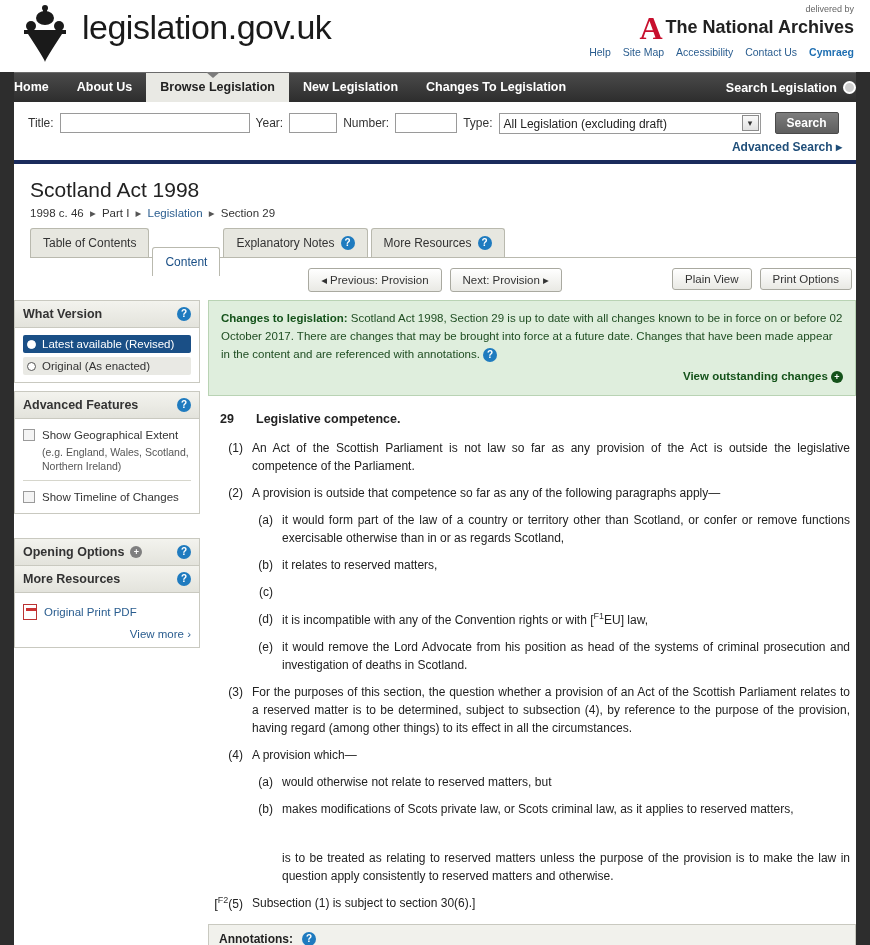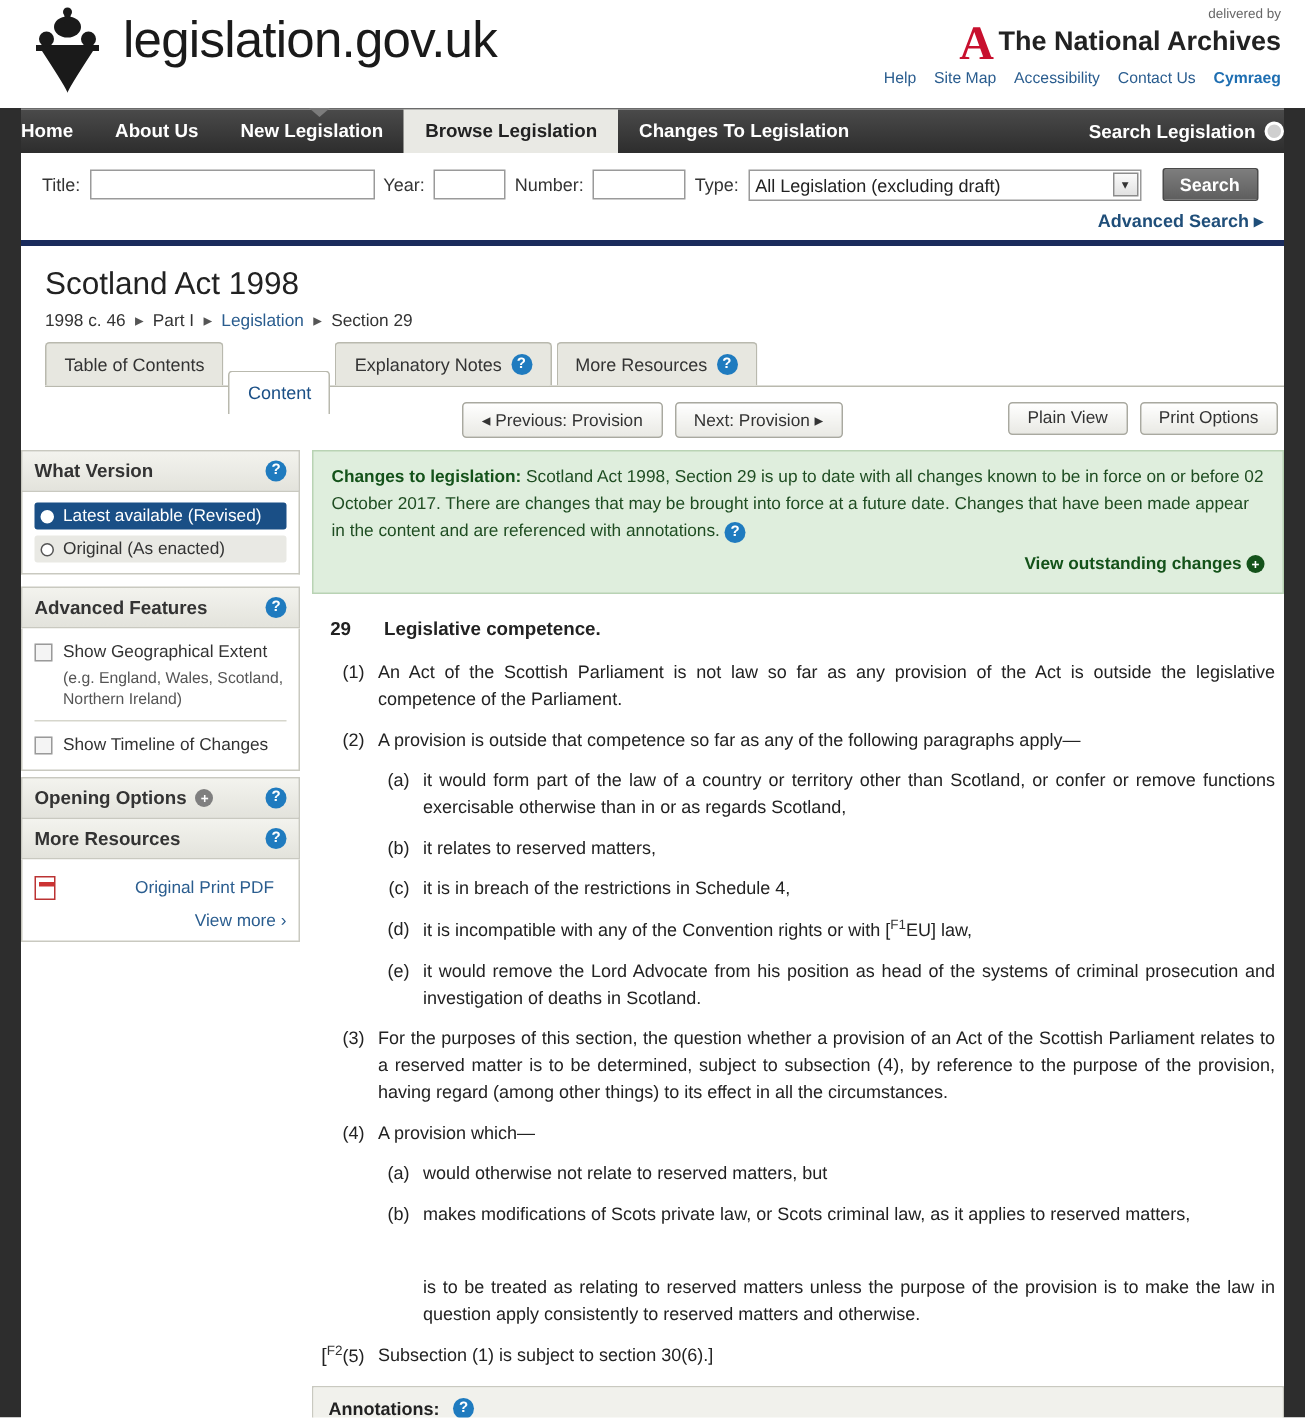--- a/index.html
+++ b/index.html
@@ -137,21 +137,21 @@
   .radio-row.unsel { background:#e9e9e4; color:#333; border-radius:2px; margin-top:4px; }
   .radiodot { width:9px;height:9px;border-radius:50%;border:1px solid #555; background:#fff; flex:0 0 9px;}
   .radio-row.sel .radiodot { background:#fff; border-color:#fff; }
   .chk { width:12px;height:12px;border:1px solid #9a9a9a;background:#f4f4f4; flex:0 0 12px; }
   .chkline { display:flex; gap:7px; align-items:flex-start; font-size:11.5px; color:#333; padding: 3px 0;}
   .chknote { font-size:10.5px; color:#555; margin: 1px 0 0 19px; line-height:1.35; }
   .sbdivider { border-top:1px solid #d6d6cc; margin: 7px 0; }
   .pdfline { display:flex; align-items:center; gap:7px; font-size:11.5px; padding: 4px 0 2px 0; }
   .pdficon { width:14px;height:16px;background:#fff;border:1px solid #b33; position:relative; flex:0 0 14px;}
   .pdficon:after{content:"";position:absolute;left:2px;top:3px;width:10px;height:3px;background:#c33;}
-  .pdfline a { color:#2a5d8f; text-decoration:none;margin-left:46px; }
+  .pdfline a { color:#2a5d8f; text-decoration:none; }
   .viewmore { text-align:right; font-size:11.5px; color:#2a5d8f; padding-top:6px; }
   .plusdot {
     width:12px;height:12px;border-radius:50%;background:#7f7f7f;color:#fff;
     font-size:9px;line-height:12px;text-align:center;display:inline-block;
   }
 
   
   .changes {
     background:#dfeedd; border:1px solid #b9d3b4; padding: 9px 12px;
     font-size: 11.5px; color:#1f4d22; line-height:1.55;
@@ -219,22 +219,22 @@
       <a href="#">Accessibility</a>
       <a href="#">Contact Us</a>
       <a href="#" class="cymraeg">Cymraeg</a>
     </div>
   </div>
 
   <div class="navbar">
     <div class="navcaret"></div>
     <div class="navitem">Home</div>
     <div class="navitem">About Us</div>
+    <div class="navitem active">Browse Legislation</div>
     <div class="navitem">New Legislation</div>
-    <div class="navitem active">Browse Legislation</div>
     <div class="navitem">Changes To Legislation</div>
     <div class="search-right">
       <span>Search Legislation</span>
       <span class="cgear"></span>
     </div>
   </div>
 
   <div class="searchpanel">
     <div class="searchrow">
       <label>Title:</label>
@@ -326,21 +326,21 @@
             <span>Show Geographical Extent</span>
           </div>
           <div class="chknote">(e.g. England, Wales, Scotland, Northern Ireland)</div>
           <div class="sbdivider"></div>
           <div class="chkline">
             <span class="chk"></span>
             <span>Show Timeline of Changes</span>
           </div>
         </div>
 
-        <div class="sbhead" style="margin-top:4px">
+        <div class="sbhead" style="margin-top:24px">
           <span style="display:flex;align-items:center;gap:6px;">
             <span>Opening Options</span>
             <span class="plusdot">+</span>
           </span>
           <span class="helpdot">?</span>
         </div>
 
         <div class="sbhead" style="border-top:none">
           <span>More Resources</span>
           <span class="helpdot">?</span>
@@ -386,21 +386,20 @@
           <div class="sub">
             <span class="s-num">(a)</span>
             <span class="s-body">it would form part of the law of a country or territory other than Scotland, or confer or remove functions exercisable otherwise than in or as regards Scotland,</span>
           </div>
           <div class="sub">
             <span class="s-num">(b)</span>
             <span class="s-body">it relates to reserved matters,</span>
           </div>
           <div class="sub">
             <span class="s-num">(c)</span>
-            <span class="s-body">it is in breach of the restrictions in Schedule 4,</span>
           </div>
           <div class="sub">
             <span class="s-num">(d)</span>
             <span class="s-body">
               <span>it is incompatible with any of the Convention rights or with [</span><span class="fmark">F1</span><span>EU] law,</span>
             </span>
           </div>
           <div class="sub">
             <span class="s-num">(e)</span>
             <span class="s-body">it would remove the Lord Advocate from his position as head of the systems of criminal prosecution and investigation of deaths in Scotland.</span>

